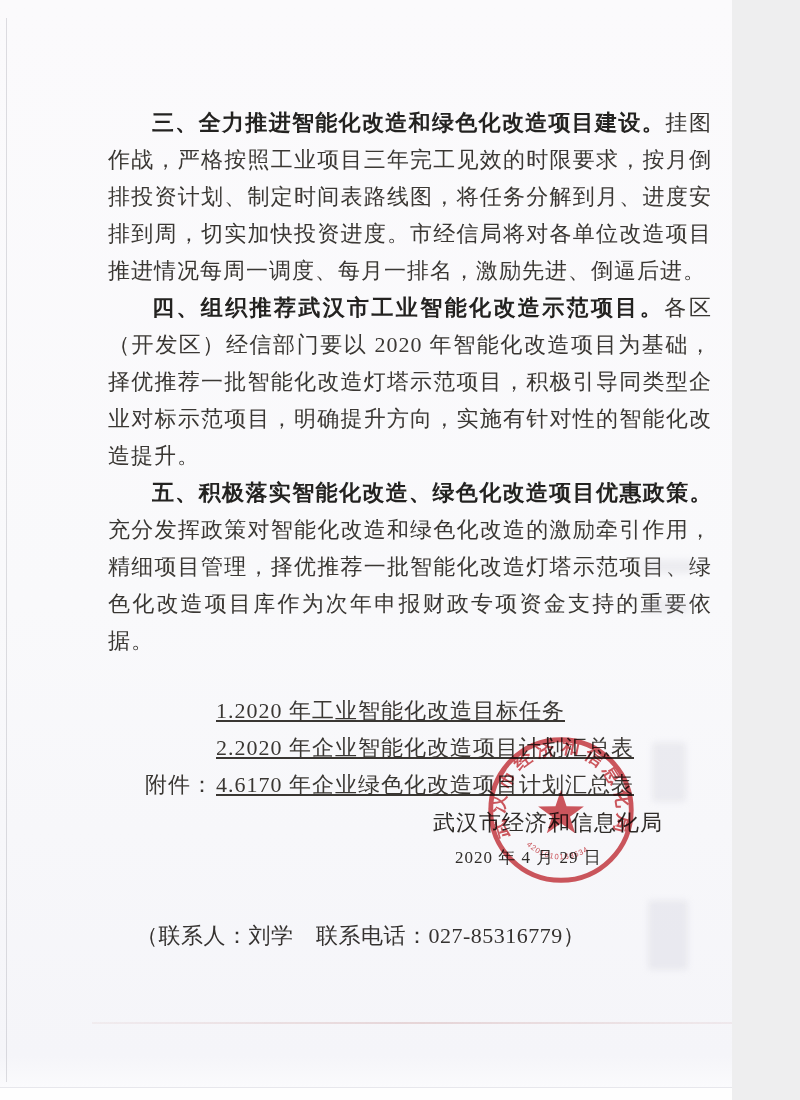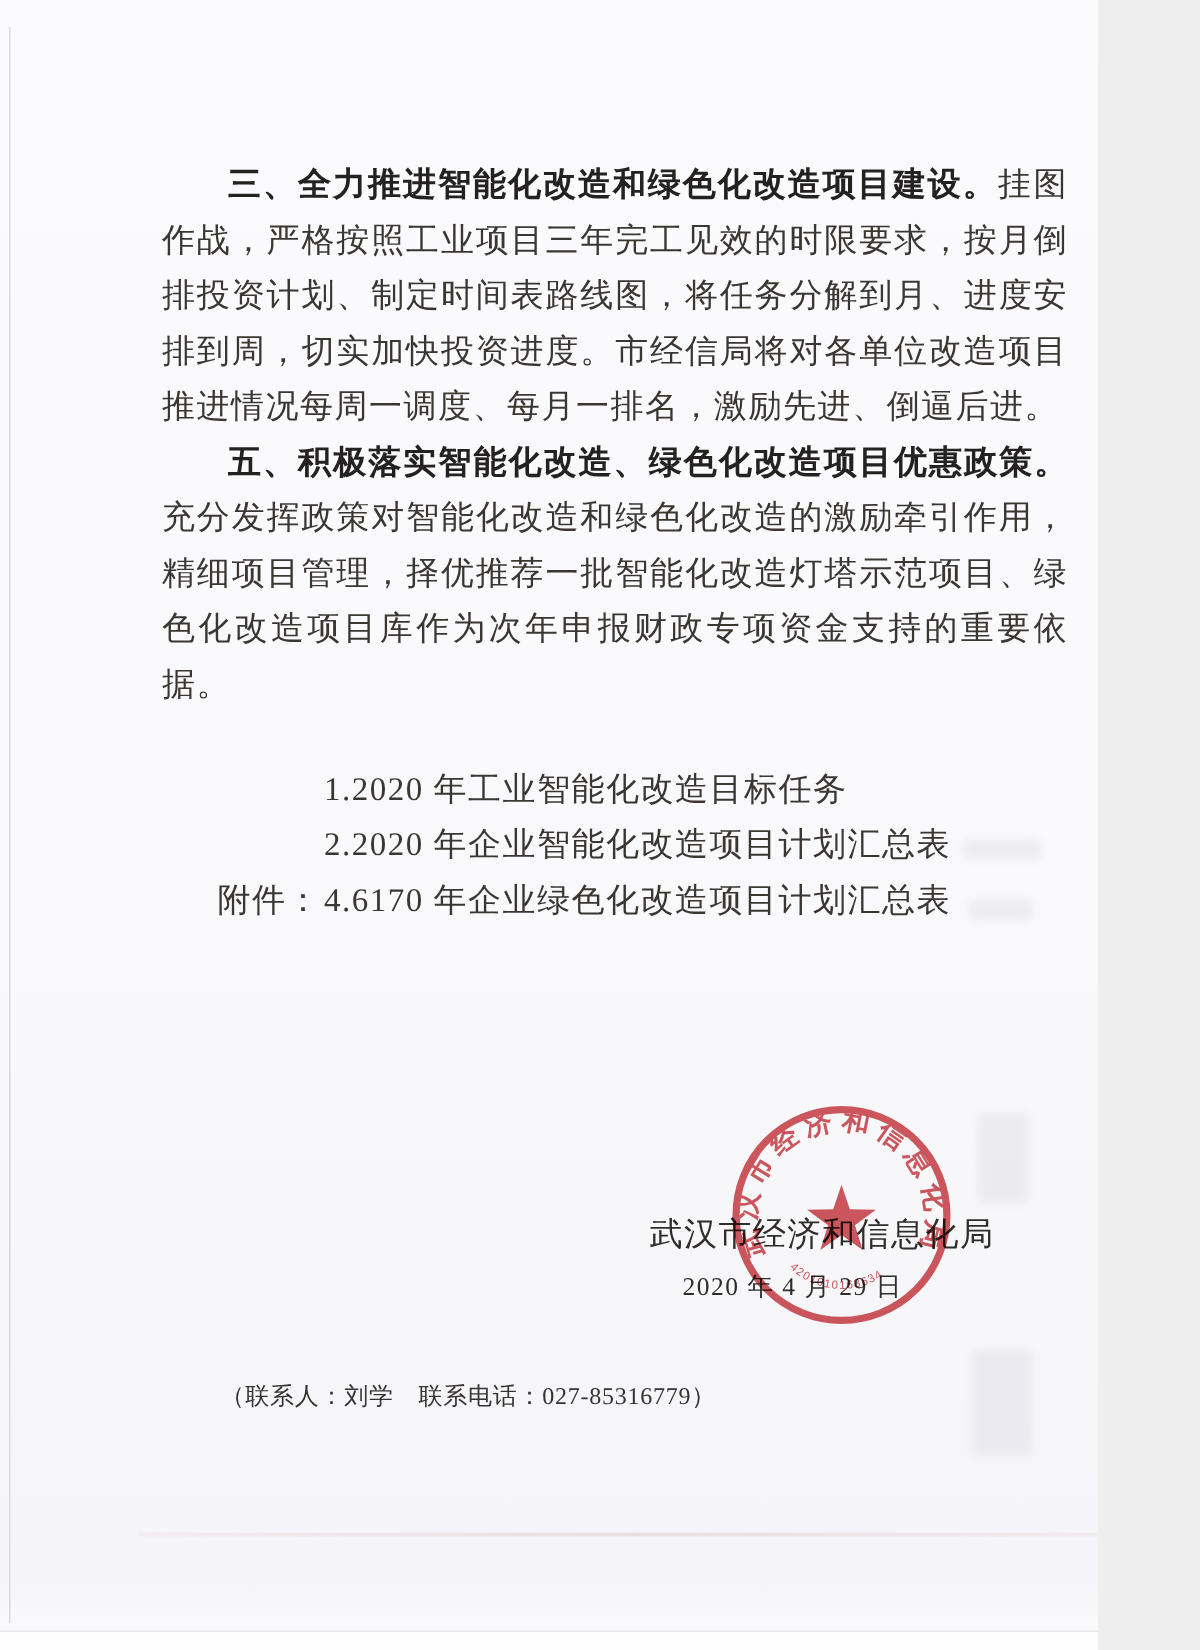--- a/index.html
+++ b/index.html
@@ -47,50 +47,51 @@
   .para-heading {
     font-family: "Liberation Sans", "DejaVu Sans", sans-serif;
     font-weight: 700; color: #232220; letter-spacing: 0.5px;
   }
   .attachments {
     display: flex; align-items: flex-end;
     margin: 33px 0 0 37px; text-align: left;
   }
   .att-label { flex: 0 0 auto; }
   .att-items { margin-left: 2px; }
-  .att-item { white-space: nowrap; }
+  .att-item { white-space: nowrap; text-decoration: underline; }
   
   .sig-org {
     position: absolute; left: 433px; top: 808px;
     font-size: 22px; letter-spacing: 1px; color: #2f2c29; white-space: nowrap;
   }
   .sig-date {
     position: absolute; left: 455px; top: 846px;
     font-size: 17px; letter-spacing: 1px; color: #2f2c29; white-space: nowrap;
   }
   .contact {
     position: absolute; left: 136px; top: 921px;
-    font-size: 16px; letter-spacing: 0.5px; color: #353230; white-space: nowrap; margin-left: 11px;
+    font-size: 22px; letter-spacing: 0.5px; color: #353230; white-space: nowrap;
   }
   
   .seal {
     position: absolute; left: 484px; top: 733px; width: 154px; height: 154px;
     mix-blend-mode: multiply; opacity: 0.88;
   }
   .seal text {
     font-family: "Liberation Sans", "DejaVu Sans", sans-serif;
   }
 </style>
 </head>
 <body>
 
 <div class="page">
 
   <div class="doc-body">
     <p class="para"><span class="para-heading">三、全力推进智能化改造和绿色化改造项目建设。</span><span>挂图作战，严格按照工业项目三年完工见效的时限要求，按月倒排投资计划、制定时间表路线图，将任务分解到月、进度安排到周，切实加快投资进度。市经信局将对各单位改造项目推进情况每周一调度、每月一排名，激励先进、倒逼后进。</span></p>
+    <p class="para"><span class="para-heading">四、组织推荐武汉市工业智能化改造示范项目。</span><span>各区（开发区）经信部门要以 2020 年智能化改造项目为基础，择优推荐一批智能化改造灯塔示范项目，积极引导同类型企业对标示范项目，明确提升方向，实施有针对性的智能化改造提升。</span></p>
     <p class="para"><span class="para-heading">五、积极落实智能化改造、绿色化改造项目优惠政策。</span><span>充分发挥政策对智能化改造和绿色化改造的激励牵引作用，精细项目管理，择优推荐一批智能化改造灯塔示范项目、绿色化改造项目库作为次年申报财政专项资金支持的重要依据。</span></p>
 
     <div class="attachments">
       <span class="att-label">附件：</span>
       <div class="att-items">
         <div class="att-item">1.2020 年工业智能化改造目标任务</div>
         <div class="att-item">2.2020 年企业智能化改造项目计划汇总表</div>
         <div class="att-item">4.6170 年企业绿色化改造项目计划汇总表</div>
       </div>
     </div>

